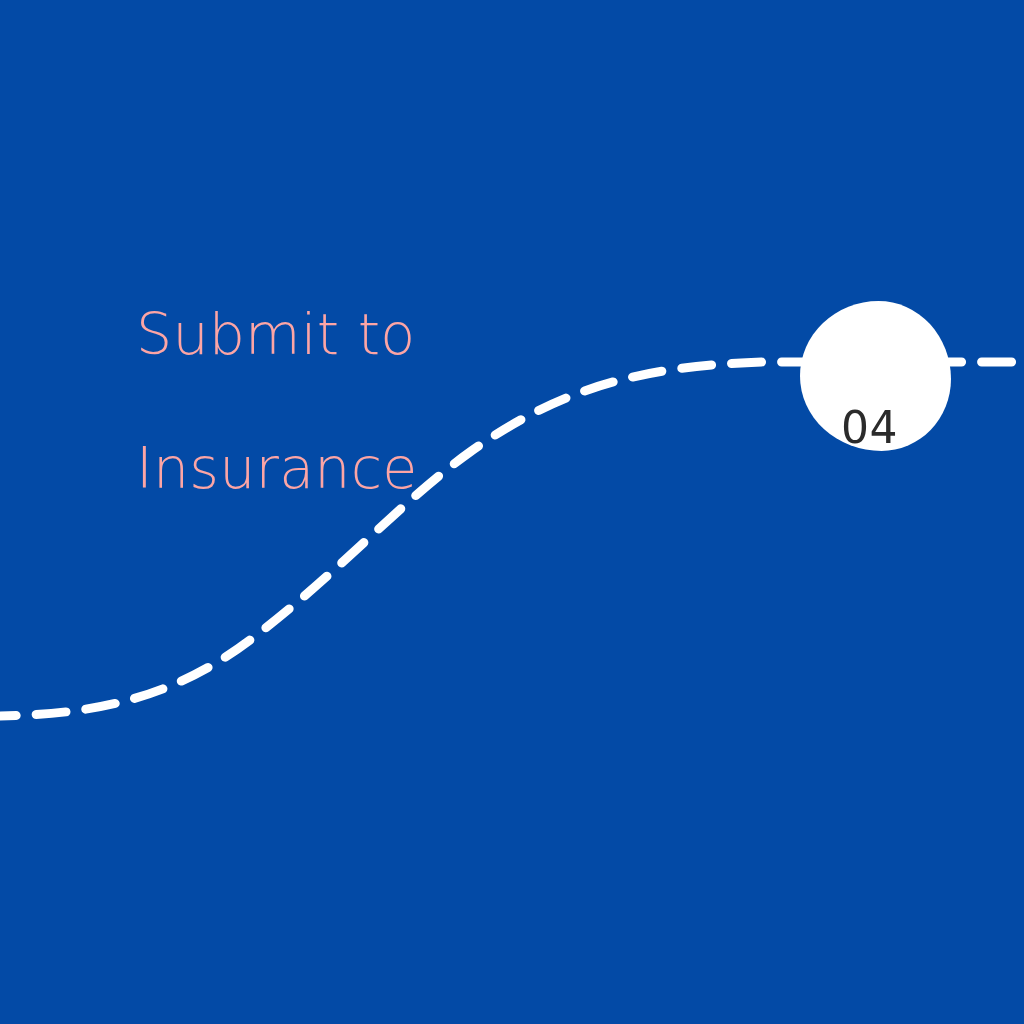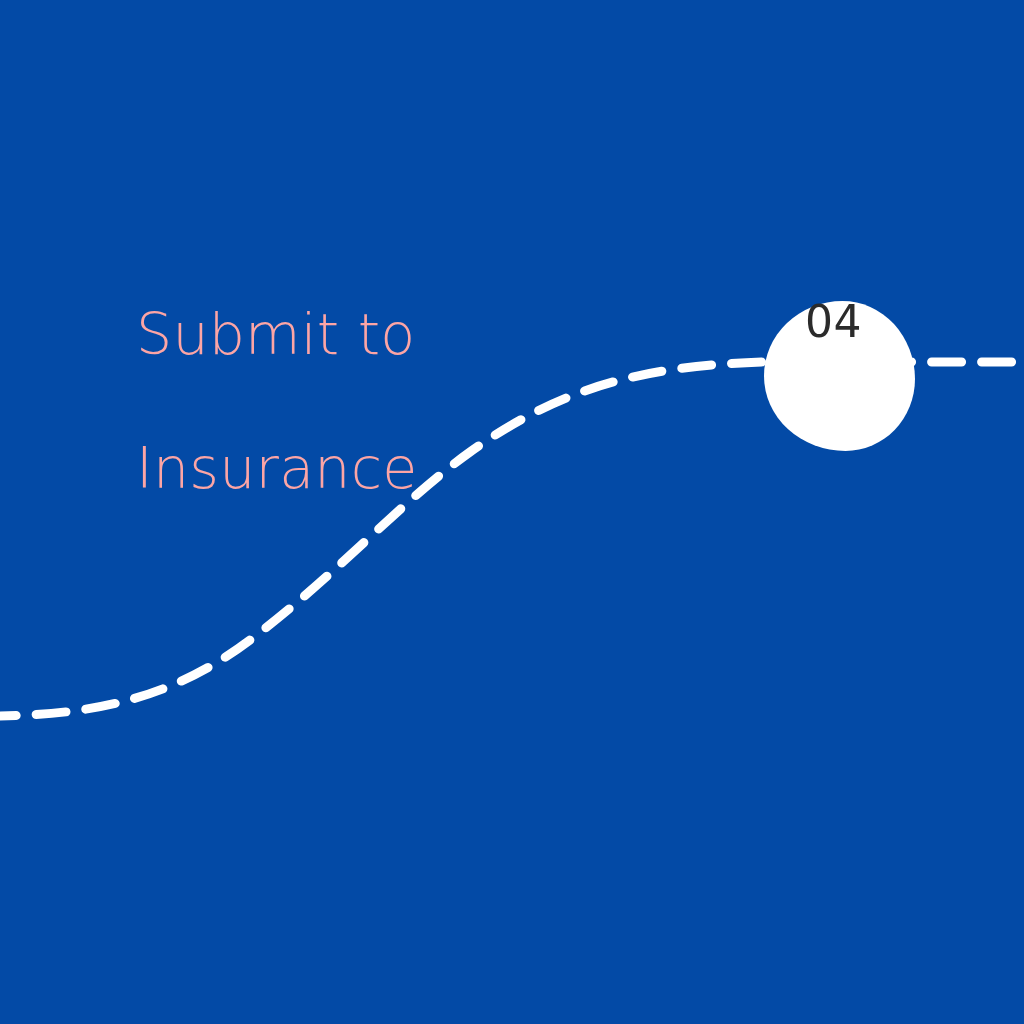--- a/index.html
+++ b/index.html
@@ -39,28 +39,28 @@
     line-height: 67px;
     letter-spacing: 0.2px;
     white-space: pre-line;
     margin-left: 33px;
   }
   .headline-line {
     display: block;
   }
   #step-badge {
     position: absolute;
-    left: 764px;
+    left: 800px;
     top: 301px;
     width: 151px;
     height: 150px;
     background: #ffffff;
     border-radius: 52% 48% 46% 54% / 50% 52% 48% 50%;
     display: flex;
-    align-items: flex-start;
+    align-items: flex-end;
     justify-content: center;
   }
   #step-badge-number {
     color: #2b2b2b;
     font-family: "DejaVu Sans", "Liberation Sans", sans-serif;
     font-weight: 500;
     font-size: 44px;
     line-height: 1;
     letter-spacing: 0.5px;
     transform: translate(-6px, -1px);

